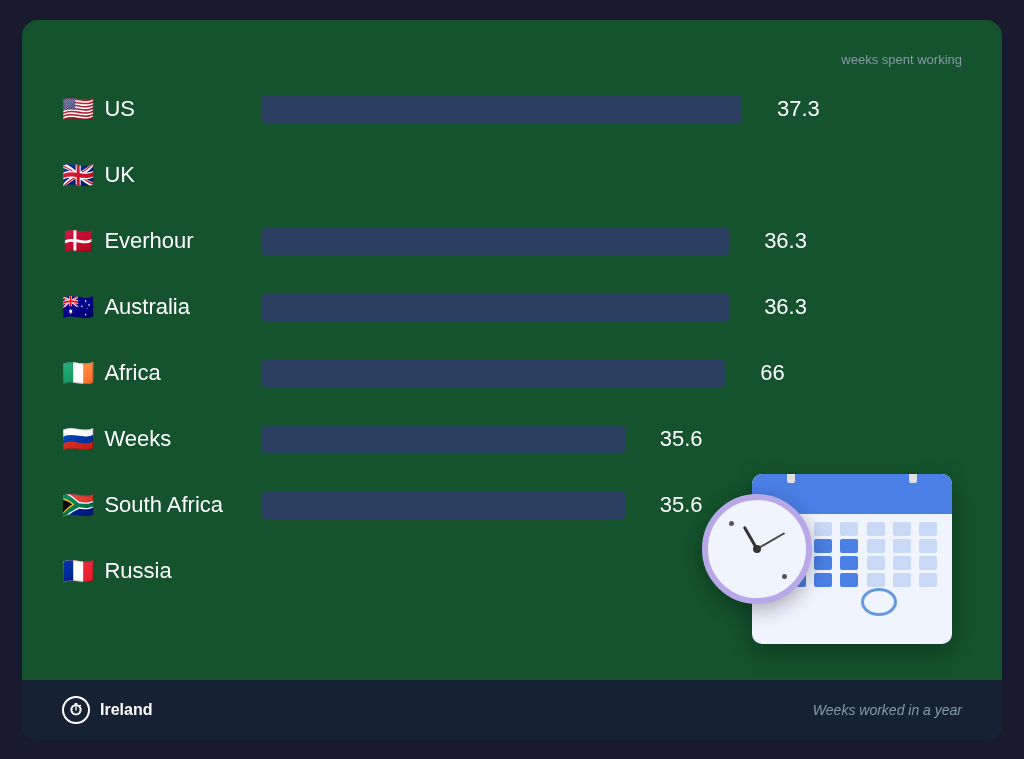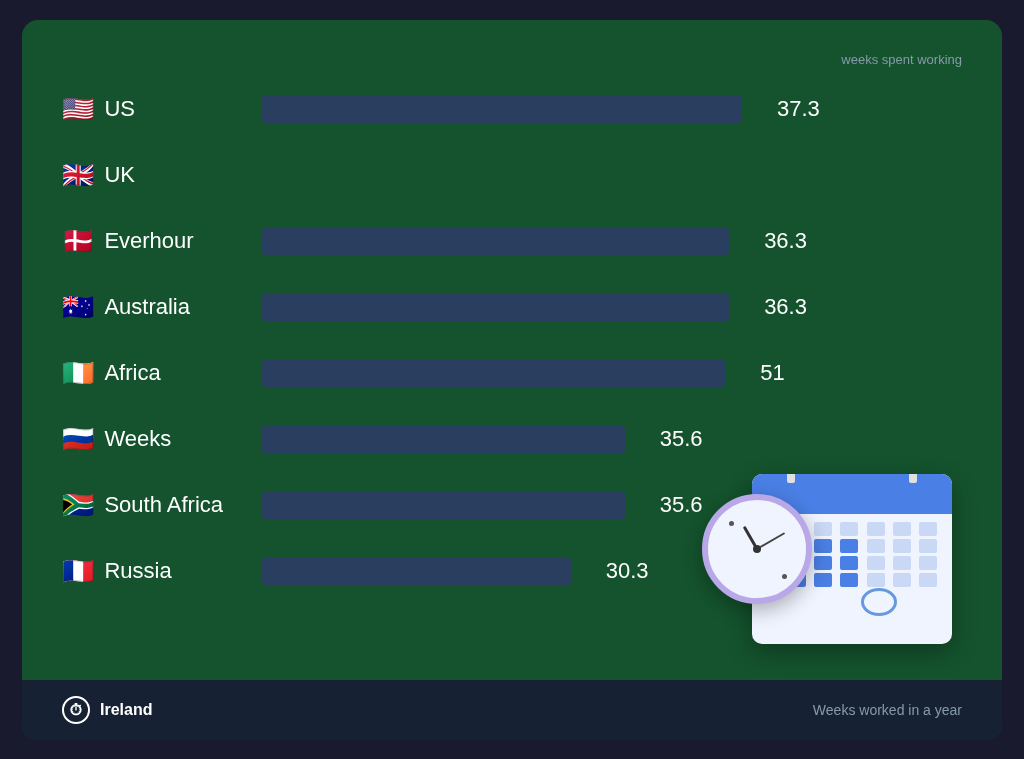--- a/index.html
+++ b/index.html
@@ -109,20 +109,21 @@
       border-radius: 50%;
       display: flex;
       align-items: center;
       justify-content: center;
       font-size: 16px;
     }
 
     .footer-note {
       color: #8899aa;
       font-size: 14px;
+      font-style: italic;
     }
 
     
     .illustration {
       position: absolute;
       right: 0;
       bottom: 0;
       width: 260px;
       height: 220px;
       pointer-events: none;
@@ -323,21 +324,21 @@
         <span class="bar-value">36.3</span>
       </div>
     </div>
       <div class="bar-row">
       <div class="country-label">
         <span class="flag">🇮🇪</span>
         <span>Africa</span>
       </div>
       <div class="bar-container">
         <div class="bar" style="width:463.2707774798928px"></div>
-        <span class="bar-value">51</span>
+        <span class="bar-value">66</span>
       </div>
     </div>
       <div class="bar-row">
       <div class="country-label">
         <span class="flag">🇷🇺</span>
         <span>Weeks</span>
       </div>
       <div class="bar-container">
         <div class="bar" style="width:362.6809651474531px"></div>
         <span class="bar-value">35.6</span>
@@ -350,24 +351,20 @@
       </div>
       <div class="bar-container">
         <div class="bar" style="width:362.6809651474531px"></div>
         <span class="bar-value">35.6</span>
       </div>
     </div>
       <div class="bar-row">
       <div class="country-label">
         <span class="flag">🇫🇷</span>
         <span>Russia</span>
-      </div>
-      <div class="bar-container">
-        <div class="bar" style="width:308.68632707774805px"></div>
-        <span class="bar-value">30.3</span>
       </div>
     </div>
       <div class="illustration">
 
       <div class="calendar">
         <div class="calendar-header">
           <div class="calendar-pin"></div>
           <div class="calendar-pin2"></div>
         </div>
         <div class="calendar-body" id="cal-body">

